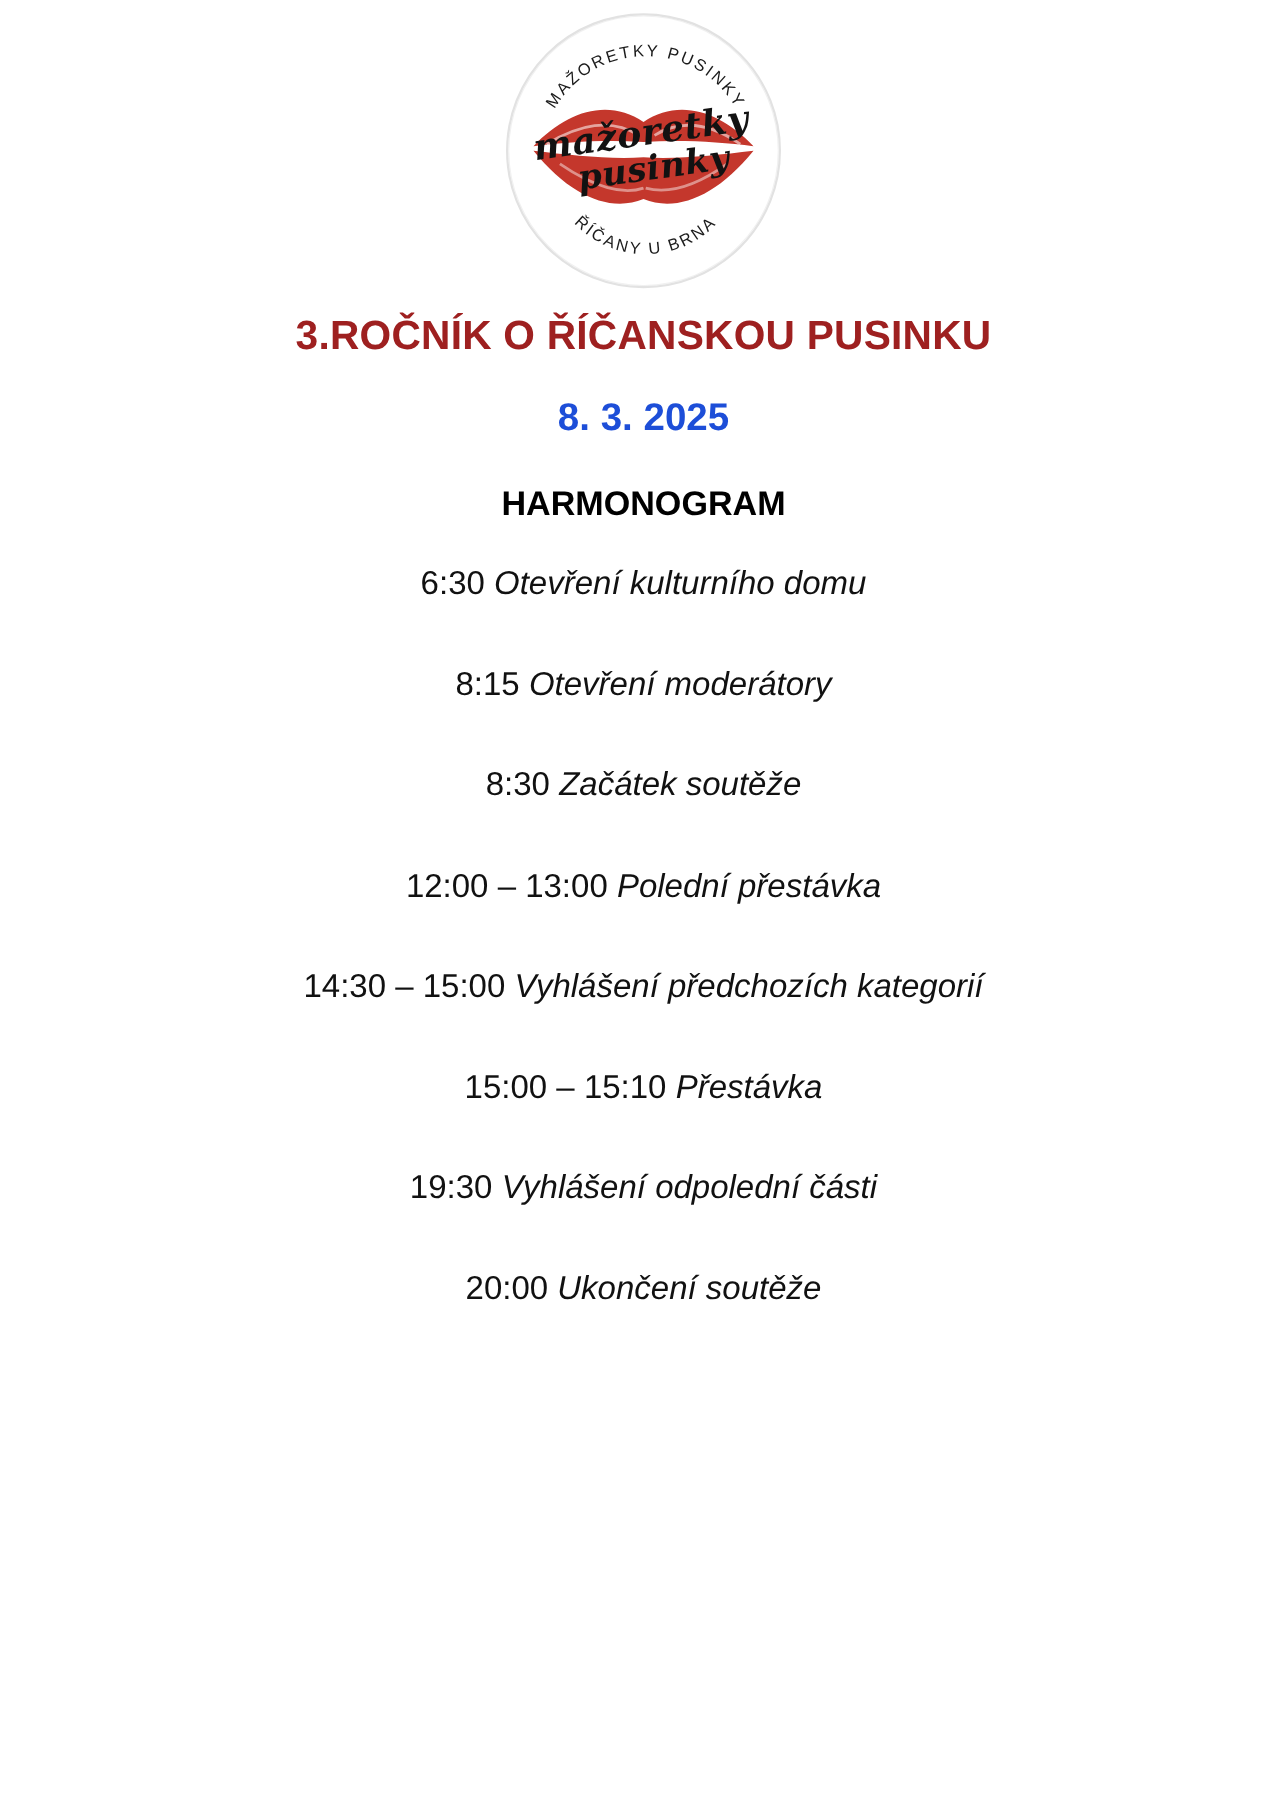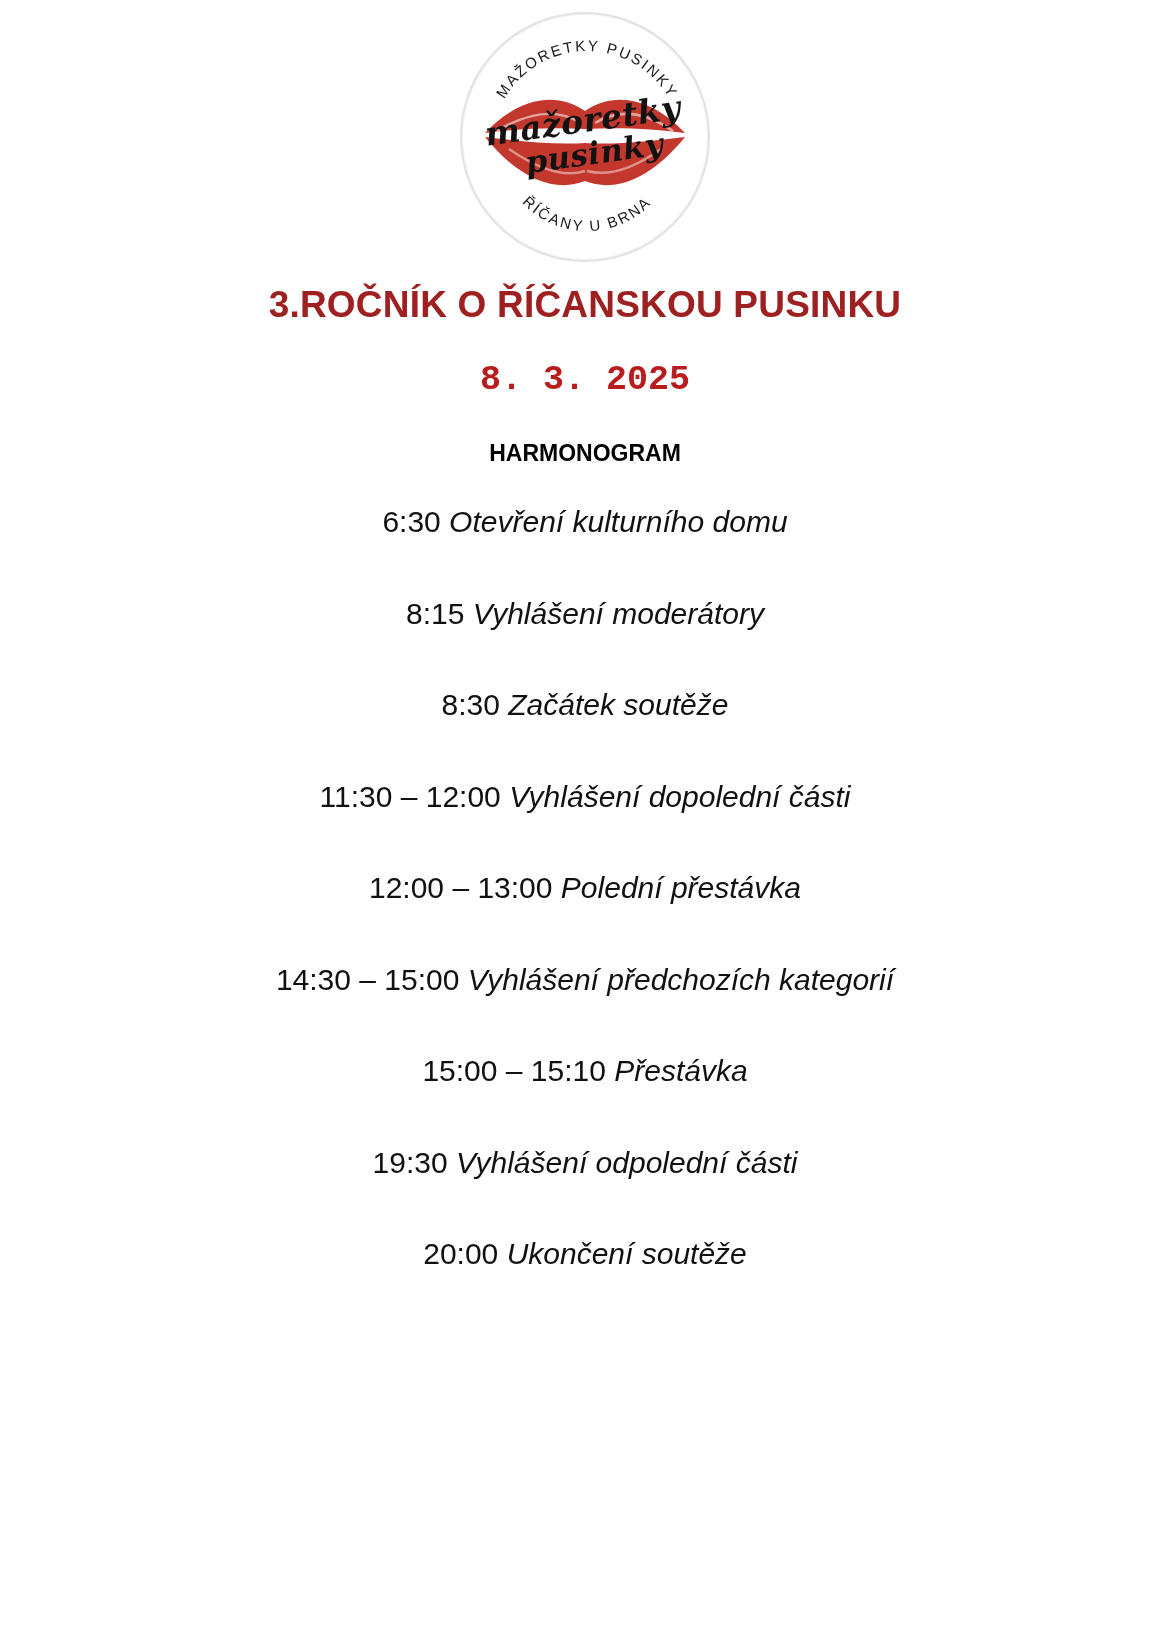--- a/index.html
+++ b/index.html
@@ -92,27 +92,26 @@
     font-size: 37px;
     font-weight: bold;
     color: #9e2020;
     text-align: center;
     letter-spacing: 0.2px;
   }
   .subtitle {
     margin-top: 34px;
     font-size: 35px;
     font-weight: bold;
-    color: #b91c1c;
-    text-align: center;
-    font-family: Liberation Mono, monospace;
+    color: #1d4ed8;
+    text-align: center;
   }
   .section-head {
     margin-top: 40px;
-    font-size: 23px;
+    font-size: 31px;
     font-weight: bold;
     color: #000000;
     text-align: center;
   }
 
   .schedule {
     margin-top: 36px;
     width: 100%;
     display: flex;
     flex-direction: column;
@@ -181,32 +180,28 @@
 
   <div class="schedule">
 
     <div class="sched-row">
       <span class="sched-time">6:30</span>
       <span class="sched-desc"> Otevření kulturního domu</span>
     </div>
 
     <div class="sched-row">
       <span class="sched-time">8:15</span>
-      <span class="sched-desc"> Vyhlášení moderátory</span>
+      <span class="sched-desc"> Otevření moderátory</span>
     </div>
 
     <div class="sched-row">
       <span class="sched-time">8:30</span>
       <span class="sched-desc"> Začátek soutěže</span>
     </div>
 
-    <div class="sched-row">
-      <span class="sched-time">11:30 – 12:00</span>
-      <span class="sched-desc"> Vyhlášení dopolední části</span>
-    </div>
 
     <div class="sched-row">
       <span class="sched-time">12:00 – 13:00</span>
       <span class="sched-desc"> Polední přestávka</span>
     </div>
 
     <div class="sched-row">
       <span class="sched-time">14:30 – 15:00</span>
       <span class="sched-desc"> Vyhlášení předchozích kategorií</span>
     </div>

